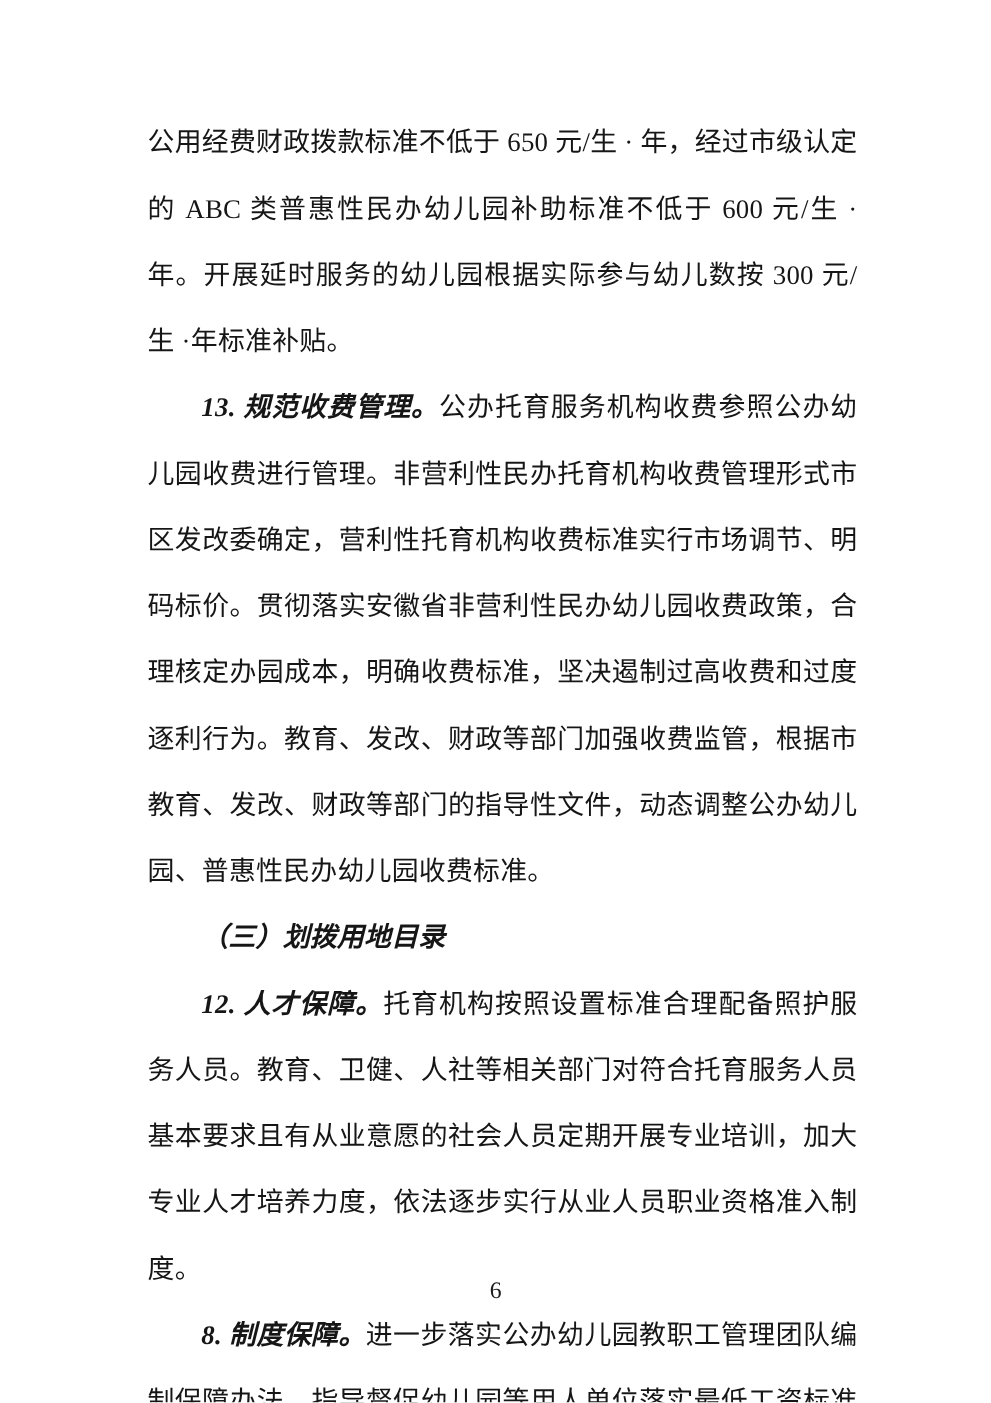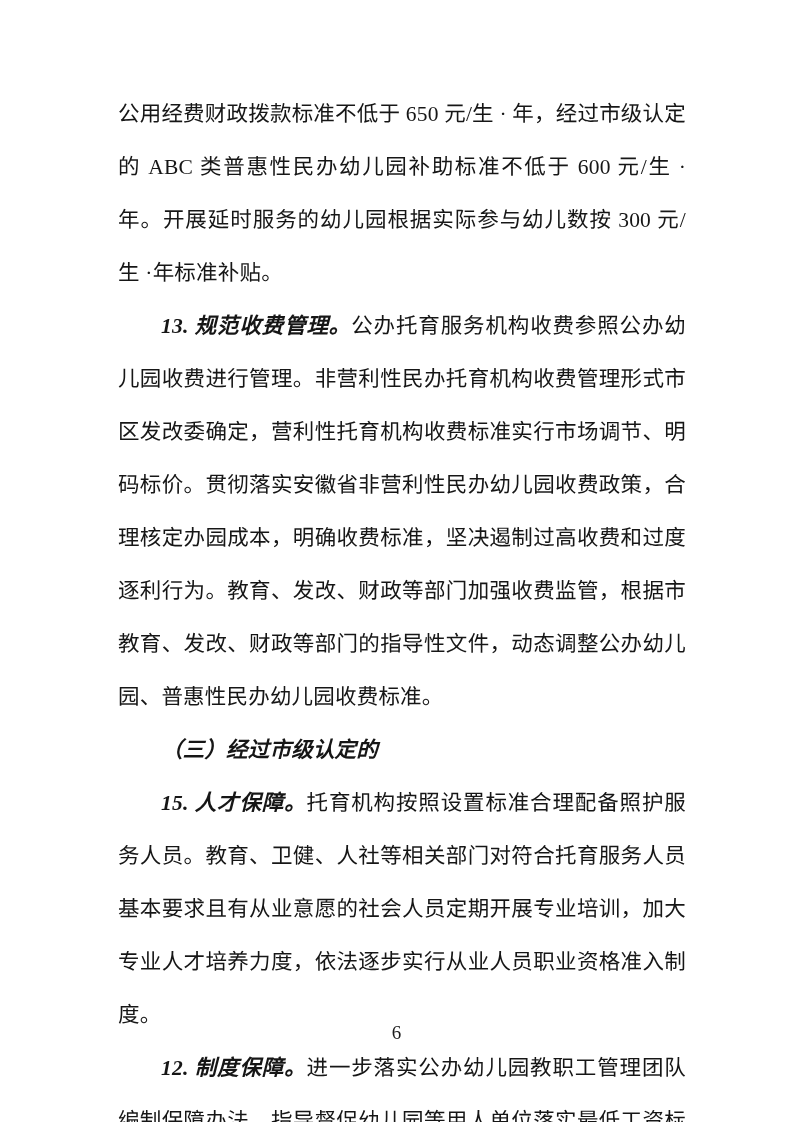--- a/index.html
+++ b/index.html
@@ -53,23 +53,23 @@
 </head>
 <body>
 
 <div class="page">
   <div class="doc-body">
 
     <p class="para no-indent"><span class="text">公用经费财政拨款标准不低于 650 元/生 · 年，经过市级认定的 ABC 类普惠性民办幼儿园补助标准不低于 600 元/生 ·年。开展延时服务的幼儿园根据实际参与幼儿数按 300 元/生 ·年标准补贴。</span></p>
 
     <p class="para"><span class="lead">13. 规范收费管理。</span><span class="text">公办托育服务机构收费参照公办幼儿园收费进行管理。非营利性民办托育机构收费管理形式市区发改委确定，营利性托育机构收费标准实行市场调节、明码标价。贯彻落实安徽省非营利性民办幼儿园收费政策，合理核定办园成本，明确收费标准，坚决遏制过高收费和过度逐利行为。教育、发改、财政等部门加强收费监管，根据市教育、发改、财政等部门的指导性文件，动态调整公办幼儿园、普惠性民办幼儿园收费标准。</span></p>
 
-    <p class="para heading"><span>（三）经过市级认定的</span></p>
+    <p class="para heading"><span>（三）划拨用地目录</span></p>
 
-    <p class="para"><span class="lead">15. 人才保障。</span><span class="text">托育机构按照设置标准合理配备照护服务人员。教育、卫健、人社等相关部门对符合托育服务人员基本要求且有从业意愿的社会人员定期开展专业培训，加大专业人才培养力度，依法逐步实行从业人员职业资格准入制度。</span></p>
+    <p class="para"><span class="lead">12. 人才保障。</span><span class="text">托育机构按照设置标准合理配备照护服务人员。教育、卫健、人社等相关部门对符合托育服务人员基本要求且有从业意愿的社会人员定期开展专业培训，加大专业人才培养力度，依法逐步实行从业人员职业资格准入制度。</span></p>
 
-    <p class="para"><span class="lead">12. 制度保障。</span><span class="text">进一步落实公办幼儿园教职工管理团队编制保障办法。指导督促幼儿园等用人单位落实最低工资标准制度，制定幼儿园延时服务参与人员补助办法，完善托育服务从业人员薪酬制度。</span></p>
+    <p class="para"><span class="lead">8. 制度保障。</span><span class="text">进一步落实公办幼儿园教职工管理团队编制保障办法。指导督促幼儿园等用人单位落实最低工资标准制度，制定幼儿园延时服务参与人员补助办法，完善托育服务从业人员薪酬制度。</span></p>
 
 
   </div>
 
   <div class="page-number">6</div>
 </div>
 
 </body></html>

